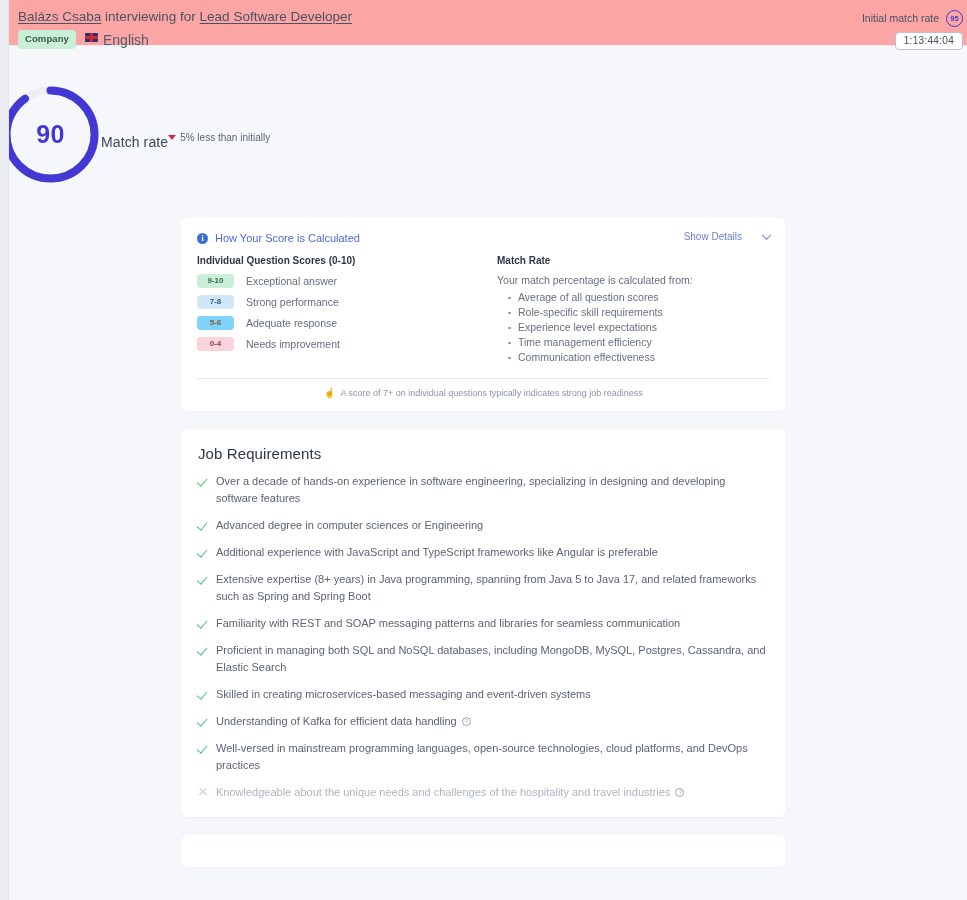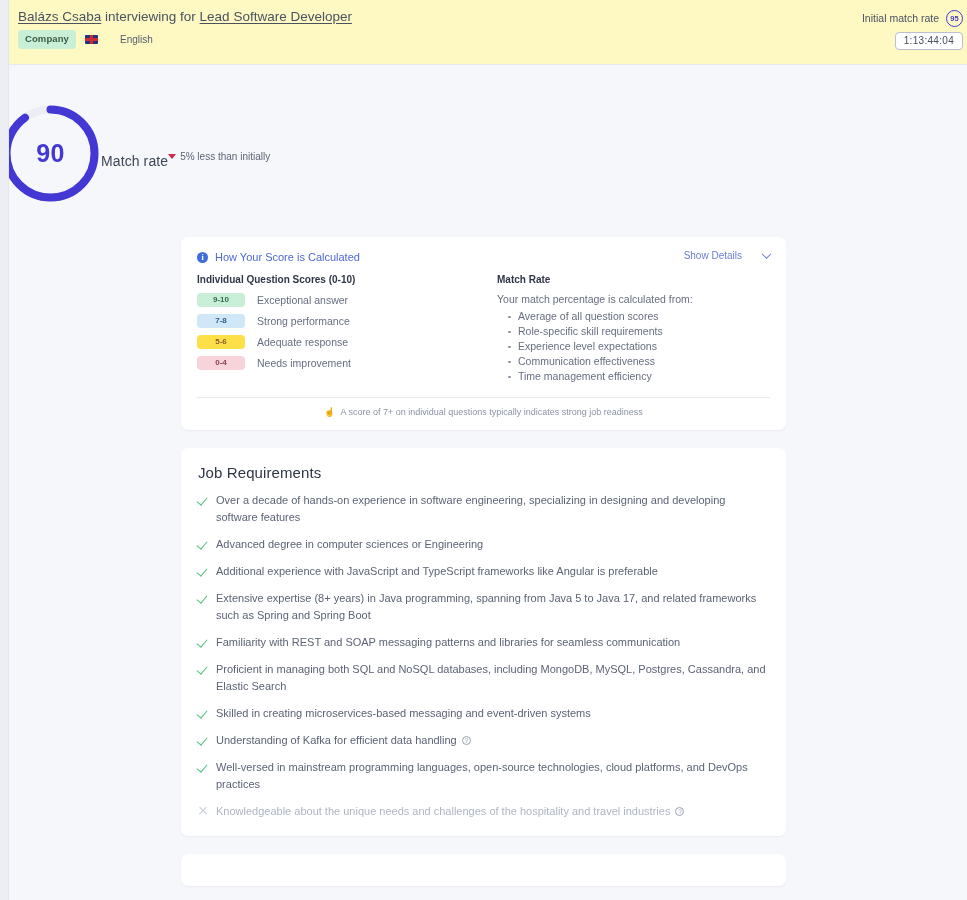--- a/index.html
+++ b/index.html
@@ -31,22 +31,22 @@
     left: 0; top: 0; bottom: 0;
     width: 9px;
     background: #eceef3;
     border-right: 1px solid #e3e6ee;
     z-index: 5;
   }
 
   
   .topbar {
     position: relative;
-    height: 65px;
-    background: #fef9c3;
+    height: 46px;
+    background: #fca5a5;
     border-bottom: 1px solid #e6e9f0;
     padding: 9px 18px 0 18px;
   }
 
   .hdr-title-line {
     font-size: 13.5px;
     color: #4a5162;
     line-height: 16px;
     white-space: nowrap;
   }
@@ -72,23 +72,22 @@
     color: #3c5a47;
     font-size: 9.5px;
     font-weight: 600;
     border-radius: 4px;
     padding: 2px 7px 3px 7px;
     letter-spacing: .1px;
   }
 
   .lang-wrap {
     display: flex;
-    align-items: center;
-    gap: 22px;
-    font-size: 10px;
+    gap: 5px;
+    font-size: 14px;
     color: #545c6d;
   }
   .flag-uk {
     width: 13px; height: 9px;
     display: inline-block;
     position: relative;
     background: #24327a;
     border-radius: 1px;
     overflow: hidden;
     flex: none;
@@ -263,31 +262,31 @@
     margin-bottom: 8px;
   }
 
   .scale-row {
     display: flex;
     align-items: center;
     gap: 12px;
     margin-bottom: 7px;
   }
   .scale-badge {
-    width: 48px;
+    width: 37px;
     text-align: center;
     font-size: 8px;
     font-weight: 700;
     border-radius: 4px;
     padding: 2px 0 3px 0;
     flex: none;
   }
   .sb-0 { background:#c9efd8; color:#356b4b; }
   .sb-1 { background:#cfe7f7; color:#2f5f83; }
-  .sb-2 { background:#fde047; color:#8a5a30; }
+  .sb-2 { background:#7dd3fc; color:#8a5a30; }
   .sb-3 { background:#f8d3da; color:#8c3d4e; }
   .scale-text {
     font-size: 10.5px;
     color: #666e80;
   }
 
   .mr-intro {
     font-size: 10.5px;
     color: #666e80;
     margin-bottom: 5px;
@@ -487,22 +486,22 @@
         </div>
       </div>
 
       <div class="exp-col-right">
         <div class="exp-sub">Match Rate</div>
         <div class="mr-intro">Your match percentage is calculated from:</div>
         <ul class="mr-list">
           <li>Average of all question scores</li>
           <li>Role-specific skill requirements</li>
           <li>Experience level expectations</li>
+          <li>Time management efficiency</li>
           <li>Communication effectiveness</li>
-          <li>Time management efficiency</li>
         </ul>
       </div>
     </div>
 
     <div class="exp-divider"></div>
     <div class="exp-foot">
       <span class="bulb">☝</span>
       <span>A score of 7+ on individual questions typically indicates strong job readiness</span>
     </div>
   </div>

